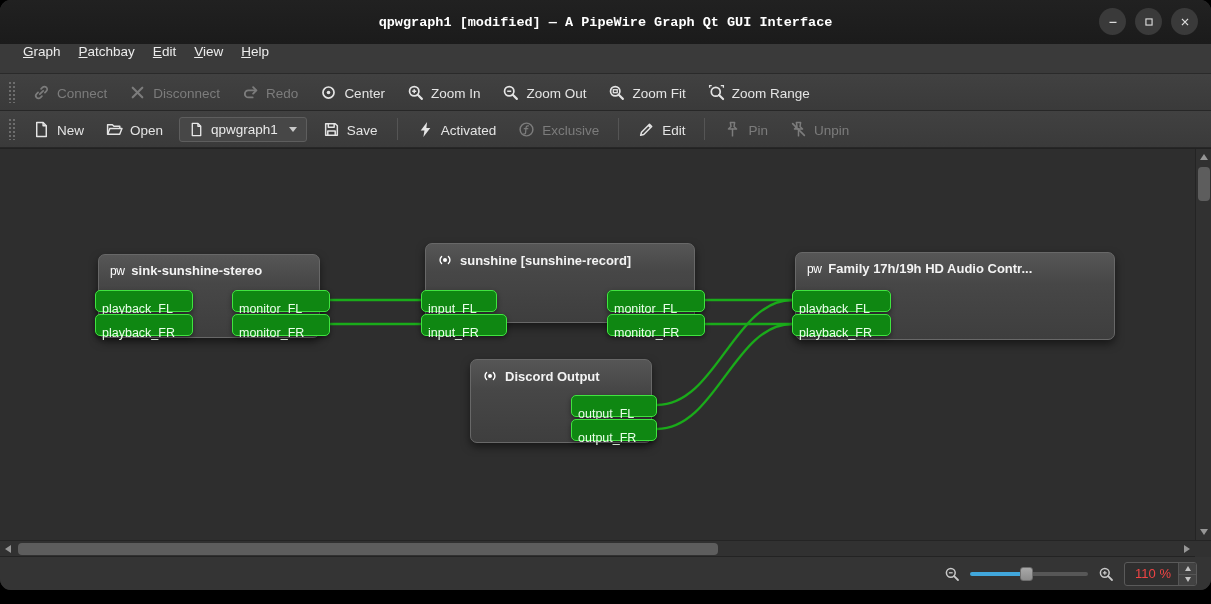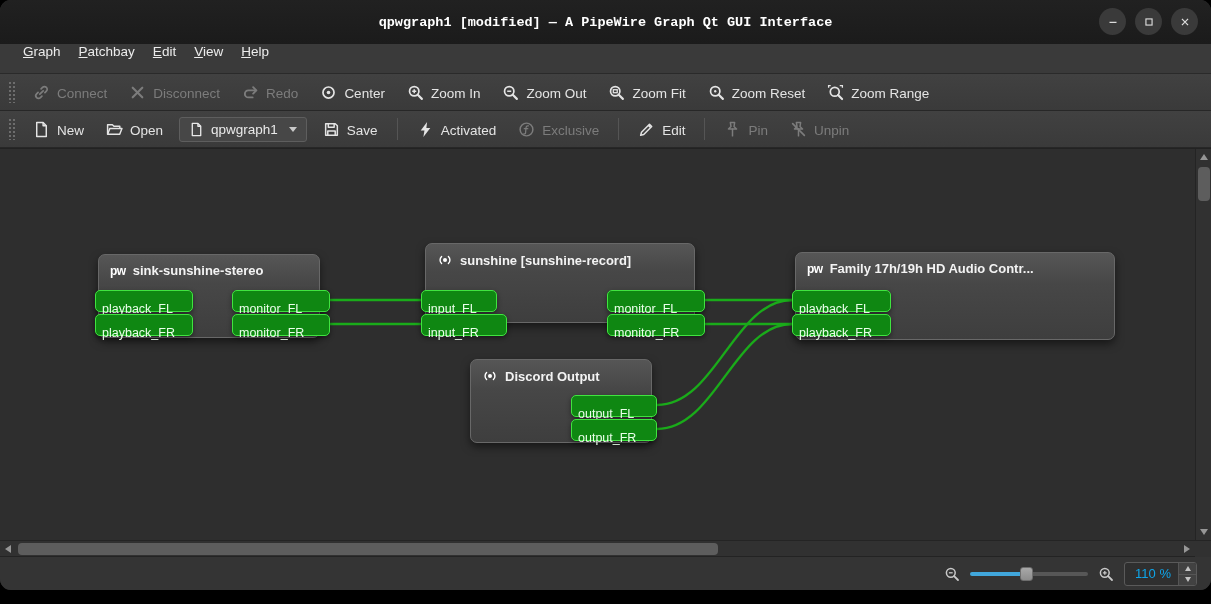--- a/index.html
+++ b/index.html
@@ -45,21 +45,21 @@
   .canvas-wrap { flex:1 1 auto; display:flex; flex-direction:column; border-top:1px solid #222; }
   .canvas { position:relative; flex:1 1 auto; background:#2e2e2e; overflow:hidden; }
   .wires { position:absolute; left:0; top:0; pointer-events:none; }
   .wires path { stroke:#1aab1a; stroke-width:2.4; fill:none; }
 
   .node { position:absolute; background:linear-gradient(180deg,#565656,#474747 35%,#3e3e3e);
     border:1px solid #686868; border-radius:7px; box-shadow:0 4px 9px rgba(0,0,0,.5); }
   .node-head { display:flex; align-items:center; gap:7px; padding:8px 11px 0 11px;
     color:#f3f3f3; font-weight:bold; font-size:13px; white-space:nowrap; overflow:hidden; }
   .node-ic { color:#ffffff; }
-  .node-ic.pw { font-size:12px; font-weight:bold; letter-spacing:-0.5px; line-height:1; }
+  .node-ic.pw { font-size:12px; font-weight:normal; letter-spacing:-0.5px; line-height:1; }
   .node-ic svg { display:block; }
 
   .port { position:absolute; height:20px; line-height:16px; background:#0f8712;
     border:1.5px solid #40e440; border-radius:5px; color:#eaffea; font-size:12.5px;
     padding:10px 6px; box-shadow:0 2px 5px rgba(0,0,0,.45); cursor:pointer; }
 
   
   .vscroll { position:absolute; right:0; top:0; bottom:0; width:16px; background:#313131;
     border-left:1px solid #242424; }
   .hscroll { height:16px; background:#313131; border-top:1px solid #242424; position:relative; flex:0 0 auto; }
@@ -75,21 +75,21 @@
   .statusbar { height:34px; background:#343434; border-top:1px solid #232323; display:flex;
     align-items:center; justify-content:flex-end; padding:0 14px; gap:10px; flex:0 0 auto; }
   .sb-icon { color:#c9c9c9; display:flex; align-items:center; cursor:pointer; background:none; border:none; }
   .zoom-slider { position:relative; width:118px; height:18px; cursor:pointer; }
   .groove-l { position:absolute; left:0; top:7px; width:56px; height:4px; background:#41a7dc; border-radius:2px; }
   .groove-r { position:absolute; left:56px; top:7px; right:0; height:4px; background:#575757; border-radius:2px; }
   .slider-handle { position:absolute; left:50px; top:2px; width:13px; height:14px;
     background:linear-gradient(#a8a8a8,#8d8d8d); border-radius:3px; border:1px solid #6d6d6d; }
   .spinbox { display:flex; align-items:center; background:#2f2f2f; border:1px solid #5a5a5a;
     border-radius:3px; height:24px; overflow:hidden; cursor:text; }
-  .spin-value { color:#0ea5e9; font-size:13px; padding:0 7px 0 10px; min-width:44px; text-align:right; }
+  .spin-value { color:#ef4444; font-size:13px; padding:0 7px 0 10px; min-width:44px; text-align:right; }
   .spin-arrows { display:flex; flex-direction:column; border-left:1px solid #555; }
   .spin-btn { width:17px; height:11px; background:#424242; border:none; display:flex;
     align-items:center; justify-content:center; cursor:pointer; padding:0; }
   .spin-btn + .spin-btn { border-top:1px solid #555; }
   .spin-tri-up { width:0;height:0;border-left:3.5px solid transparent;border-right:3.5px solid transparent;border-bottom:5px solid #c4c4c4; }
   .spin-tri-down { width:0;height:0;border-left:3.5px solid transparent;border-right:3.5px solid transparent;border-top:5px solid #c4c4c4; }
 </style>
 </head>
 <body>
 
@@ -206,30 +206,20 @@
       <span class="tb-icon">
         <svg width="17" height="17" viewBox="0 0 16 16" stroke="currentColor" fill="none">
             <circle cx="6.8" cy="6.8" r="4.4" stroke-width="1.6"></circle>
             <path d="M10.1 10.1 L14 14" stroke-width="2" stroke-linecap="round"></path>
             <rect x="5" y="5.4" width="3.7" height="2.8" stroke-width="1.2"></rect>
           </svg>
       </span>
       <span>Zoom Fit</span>
     </button>
 
-    <button class="tb-btn">
-      <span class="tb-icon">
-        <svg width="17" height="17" viewBox="0 0 16 16" stroke="currentColor" fill="none">
-            <circle cx="6.8" cy="6.8" r="4.4" stroke-width="1.6"></circle>
-            <path d="M10.1 10.1 L14 14" stroke-width="2" stroke-linecap="round"></path>
-            <circle cx="6.8" cy="6.8" r="1.1" fill="currentColor" stroke="none"></circle>
-          </svg>
-      </span>
-      <span>Zoom Reset</span>
-    </button>
 
     <button class="tb-btn">
       <span class="tb-icon">
         <svg width="17" height="17" viewBox="0 0 16 16" stroke="currentColor" fill="none">
             <path d="M1.5 3.5 V1.5 H3.5 M12 1.5 h2.5 v2" stroke-width="1.2"></path>
             <circle cx="7.3" cy="7.3" r="4.2" stroke-width="1.6"></circle>
             <path d="M10.4 10.4 L14.2 14.2" stroke-width="2" stroke-linecap="round"></path>
           </svg>
       </span>
       <span>Zoom Range</span>

